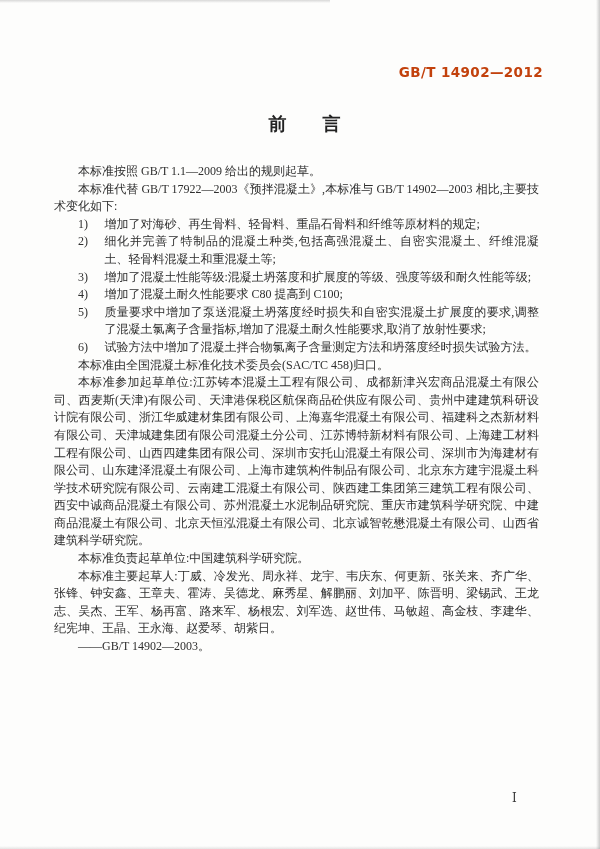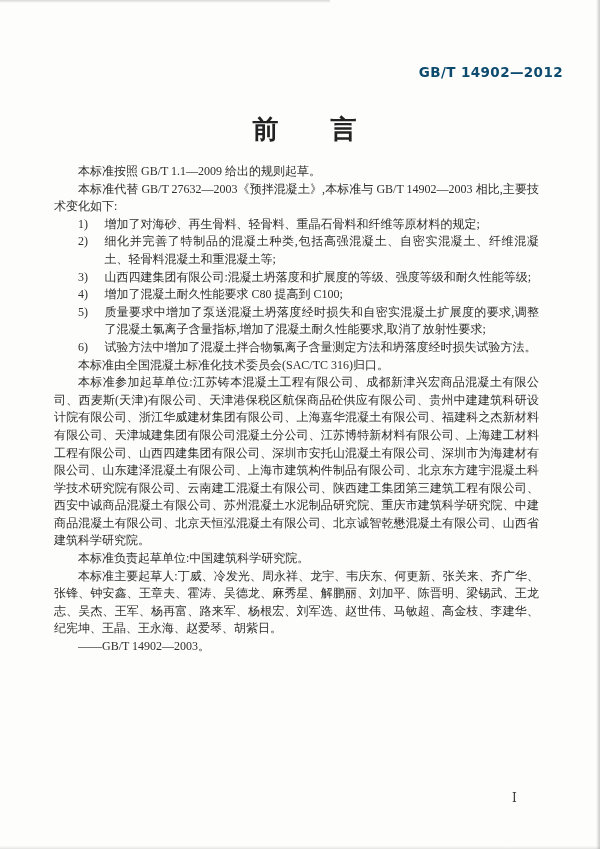--- a/index.html
+++ b/index.html
@@ -19,28 +19,28 @@
   }
   .edge-top{
     position:absolute;top:0;left:0;width:330px;height:3px;
     background:linear-gradient(to bottom, rgba(130,130,130,.30), rgba(130,130,130,0));
   }
   .edge-bottom{
     position:absolute;bottom:0;left:0;width:100%;height:3px;
     background:linear-gradient(to top, rgba(140,140,140,.22), rgba(140,140,140,0));
   }
   .std-code{
-    position:absolute;top:64px;right:37px;
+    position:absolute;top:64px;right:57px;
     font-family:"DejaVu Sans","Liberation Sans",sans-serif;
-    font-weight:bold;font-size:13.5px;letter-spacing:.4px;color:#0c4a6e;
+    font-weight:bold;font-size:13.5px;letter-spacing:.4px;color:#c2410c;
   }
   .fore-title{
     position:absolute;top:112px;left:62px;width:485px;
     margin:0;text-align:center;
-    font-size:26px;font-weight:bold;color:#222;
+    font-size:18px;font-weight:bold;color:#222;
   }
   .fore-body{
     position:absolute;top:163px;left:54px;width:485px;
     font-size:12px;line-height:17.6px;
     text-align:justify;text-justify:inter-ideograph;
   }
   .fore-body p{margin:0;text-indent:2em;}
   .change{display:flex;margin-left:2em;}
   .change-num{width:2.2em;flex-shrink:0;}
   .change-text{flex:1;text-align:justify;}
@@ -57,48 +57,48 @@
   <div class="edge-top"></div>
   <div class="edge-right"></div>
   <div class="edge-bottom"></div>
 
   <div class="std-code">GB/T 14902—2012</div>
 
   <h1 class="fore-title">前　　言</h1>
 
   <div class="fore-body">
     <p>本标准按照 GB/T 1.1—2009 给出的规则起草。</p>
-    <p>本标准代替 GB/T 27632—2003《预拌混凝土》,本标准与 GB/T 14902—2003 相比,主要技术变化如下:</p>
+    <p>本标准代替 GB/T 17922—2003《预拌混凝土》,本标准与 GB/T 14902—2003 相比,主要技术变化如下:</p>
 
     <div class="change">
       <span class="change-num">1)</span>
       <span class="change-text">增加了对海砂、再生骨料、轻骨料、重晶石骨料和纤维等原材料的规定;</span>
     </div>
     <div class="change">
       <span class="change-num">2)</span>
       <span class="change-text">细化并完善了特制品的混凝土种类,包括高强混凝土、自密实混凝土、纤维混凝土、轻骨料混凝土和重混凝土等;</span>
     </div>
     <div class="change">
       <span class="change-num">3)</span>
-      <span class="change-text">山西四建集团有限公司:混凝土坍落度和扩展度的等级、强度等级和耐久性能等级;</span>
+      <span class="change-text">增加了混凝土性能等级:混凝土坍落度和扩展度的等级、强度等级和耐久性能等级;</span>
     </div>
     <div class="change">
       <span class="change-num">4)</span>
       <span class="change-text">增加了混凝土耐久性能要求 C80 提高到 C100;</span>
     </div>
     <div class="change">
       <span class="change-num">5)</span>
       <span class="change-text">质量要求中增加了泵送混凝土坍落度经时损失和自密实混凝土扩展度的要求,调整了混凝土氯离子含量指标,增加了混凝土耐久性能要求,取消了放射性要求;</span>
     </div>
     <div class="change">
       <span class="change-num">6)</span>
       <span class="change-text">试验方法中增加了混凝土拌合物氯离子含量测定方法和坍落度经时损失试验方法。</span>
     </div>
 
-    <p>本标准由全国混凝土标准化技术委员会(SAC/TC 316)归口。</p>
+    <p>本标准由全国混凝土标准化技术委员会(SAC/TC 458)归口。</p>
     <p>本标准参加起草单位:江苏铸本混凝土工程有限公司、成都新津兴宏商品混凝土有限公司、西麦斯(天津)有限公司、天津港保税区航保商品砼供应有限公司、贵州中建建筑科研设计院有限公司、浙江华威建材集团有限公司、上海嘉华混凝土有限公司、福建科之杰新材料有限公司、天津城建集团有限公司混凝土分公司、江苏博特新材料有限公司、上海建工材料工程有限公司、山西四建集团有限公司、深圳市安托山混凝土有限公司、深圳市为海建材有限公司、山东建泽混凝土有限公司、上海市建筑构件制品有限公司、北京东方建宇混凝土科学技术研究院有限公司、云南建工混凝土有限公司、陕西建工集团第三建筑工程有限公司、西安中诚商品混凝土有限公司、苏州混凝土水泥制品研究院、重庆市建筑科学研究院、中建商品混凝土有限公司、北京天恒泓混凝土有限公司、北京诚智乾懋混凝土有限公司、山西省建筑科学研究院。</p>
     <p>本标准负责起草单位:中国建筑科学研究院。</p>
     <p>本标准主要起草人:丁威、冷发光、周永祥、龙宇、韦庆东、何更新、张关来、齐广华、张锋、钟安鑫、王章夫、霍涛、吴德龙、麻秀星、解鹏丽、刘加平、陈晋明、梁锡武、王龙志、吴杰、王军、杨再富、路来军、杨根宏、刘军选、赵世伟、马敏超、高金枝、李建华、纪宪坤、王晶、王永海、赵爱琴、胡紫日。</p>
     <p class="edition">——GB/T 14902—2003。</p>
   </div>
 
   <div class="page-num">Ⅰ</div>
 </div>
 
 </body></html>

